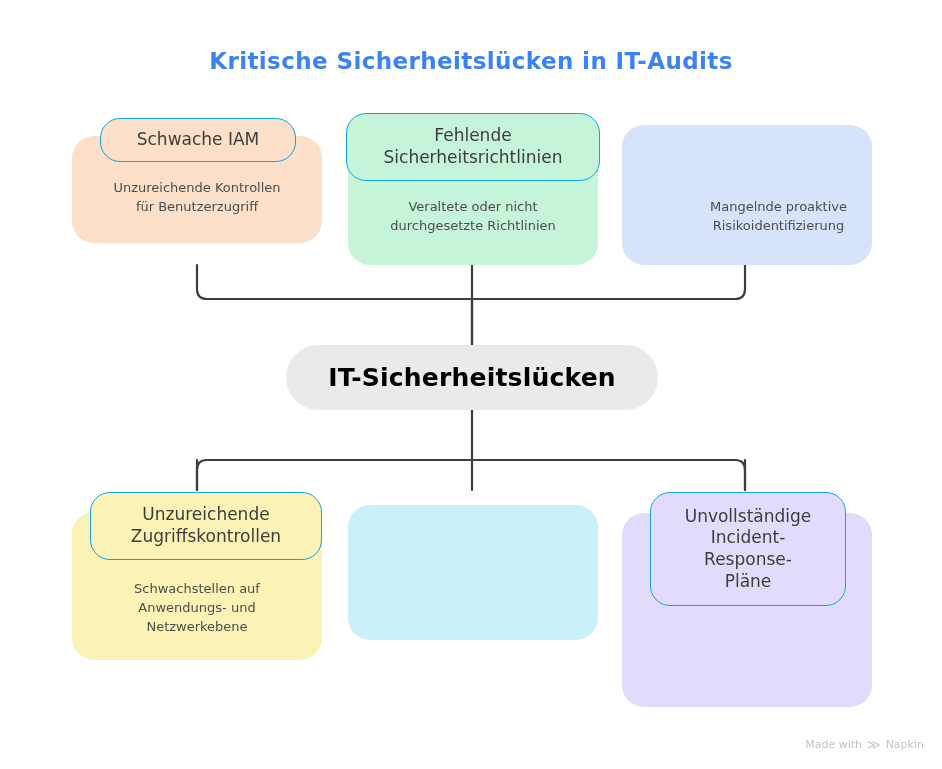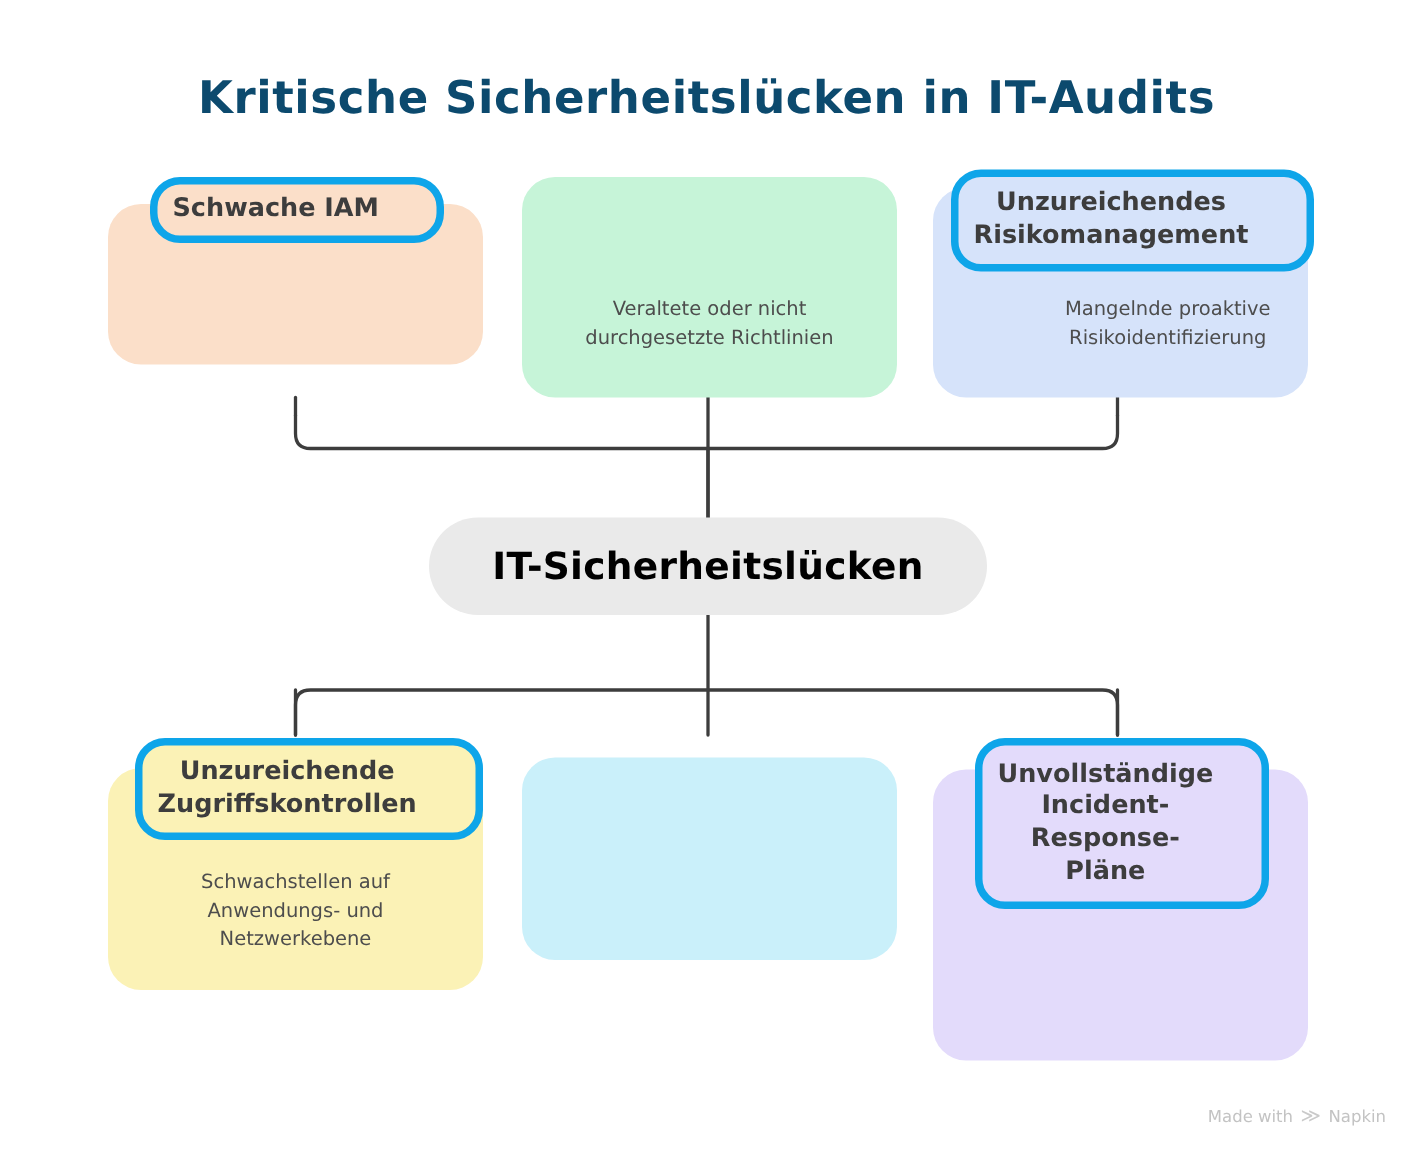--- a/index.html
+++ b/index.html
@@ -9,42 +9,42 @@
     font-family:"DejaVu Sans", sans-serif;
     overflow:hidden;
     position:relative;
   }
   #stage{position:absolute;inset:0;}
 
   
   #page-title{
     position:absolute;left:0;top:48px;width:942px;
     text-align:center;
-    font-size:30px;font-weight:bold;
+    font-size:23px;font-weight:bold;
     letter-spacing:.4px;
-    color:#0c4a6e;
+    color:#3b82f6;
   }
 
   
   #wires{position:absolute;left:0;top:0;width:942px;height:769px;}
 
   
   .card{
     position:absolute;
     border-radius:22px;
     box-sizing:border-box;
   }
   .pill{
     position:absolute;
     box-sizing:border-box;
-    border:5px solid #0ea5e9;
+    border:1px solid #0ea5e9;
     border-radius:20px;
-    display:flex;align-items:center;
+    display:flex;align-items:center;justify-content:center;
     text-align:center;
-    font-size:17px;font-weight:bold;
+    font-size:17px;font-weight:normal;
     line-height:1.28;
     color:#3d3d3d;
     padding:7px 10px;
   }
   .body-text{
     position:absolute;
     text-align:center;
     font-size:13px;
     line-height:1.48;
     color:#4d4d4d;
@@ -96,30 +96,32 @@
 
       <path d="M197,460 L197,490"></path>
       <path d="M745,460 L745,490"></path>
     </g>
   </svg>
 
   <div class="card" style="left:72px;top:136px;width:250px;height:107px;background:#fbdfc9;"></div>
   <div class="pill" style="left:100px;top:118px;width:196px;height:44px;background:#fbdfc9;">
     <span style="white-space:pre-line">Schwache IAM</span>
   </div>
+  <div class="body-text" style="left:72px;top:178px;width:250px;white-space:pre-line;">Unzureichende Kontrollen
+für Benutzerzugriff</div>
 
   <div class="card" style="left:348px;top:118px;width:250px;height:147px;background:#c6f4d8;"></div>
+  <div class="pill" style="left:346px;top:113px;width:254px;height:68px;background:#c6f4d8;">
+    <span style="white-space:pre-line">Fehlende
+Sicherheitsrichtlinien</span>
+  </div>
   <div class="body-text" style="left:348px;top:197px;width:250px;white-space:pre-line;">Veraltete oder nicht
 durchgesetzte Richtlinien</div>
 
   <div class="card" style="left:622px;top:125px;width:250px;height:140px;background:#d6e3fa;"></div>
-  <div class="pill" style="left:634px;top:113px;width:242px;height:68px;background:#d6e3fa;">
-    <span style="white-space:pre-line">Unzureichendes
-Risikomanagement</span>
-  </div>
   <div class="body-text" style="left:622px;top:197px;width:219px;white-space:pre-line;margin-left:47px;">Mangelnde proaktive
 Risikoidentifizierung</div>
 
   <div id="center-node">
     <span>IT-Sicherheitslücken</span>
   </div>
 
   <div class="card" style="left:72px;top:512px;width:250px;height:148px;background:#fbf2b6;"></div>
   <div class="pill" style="left:90px;top:492px;width:232px;height:68px;background:#fbf2b6;">
     <span style="white-space:pre-line">Unzureichende

